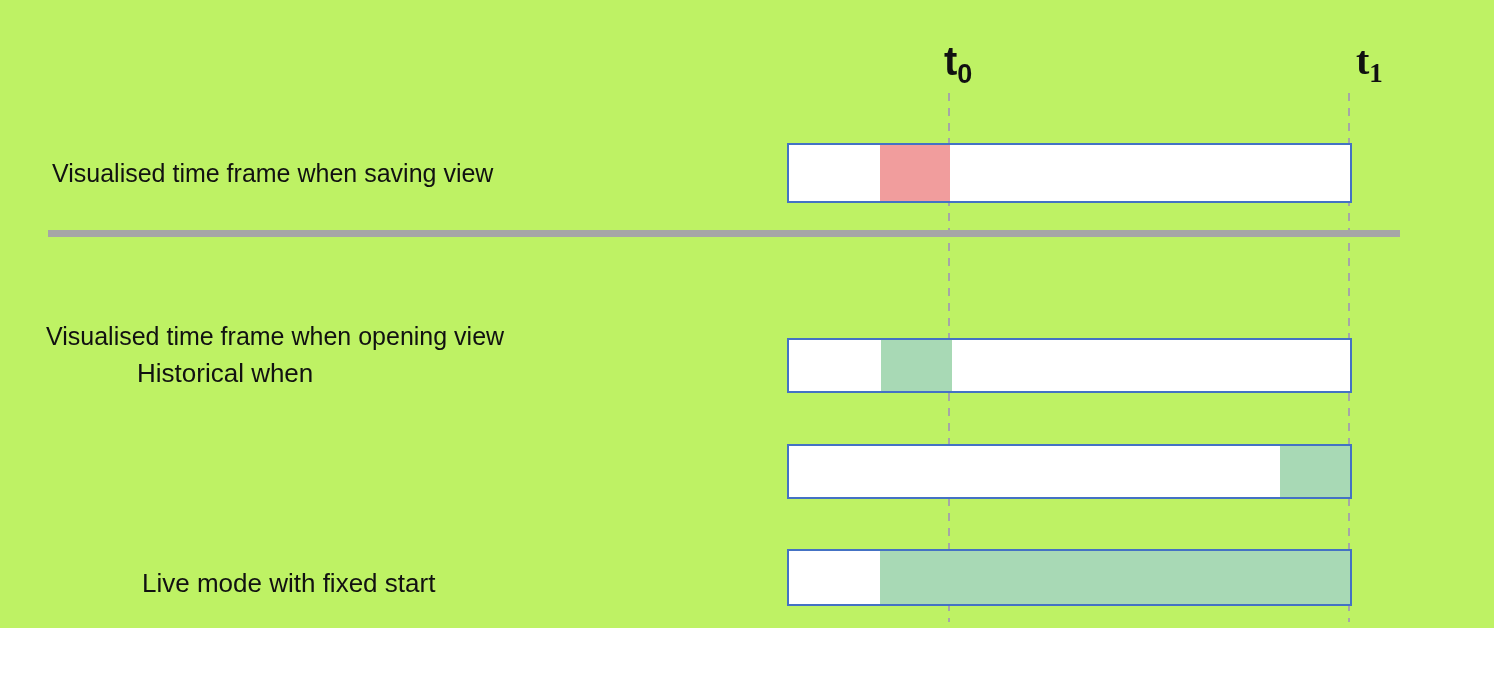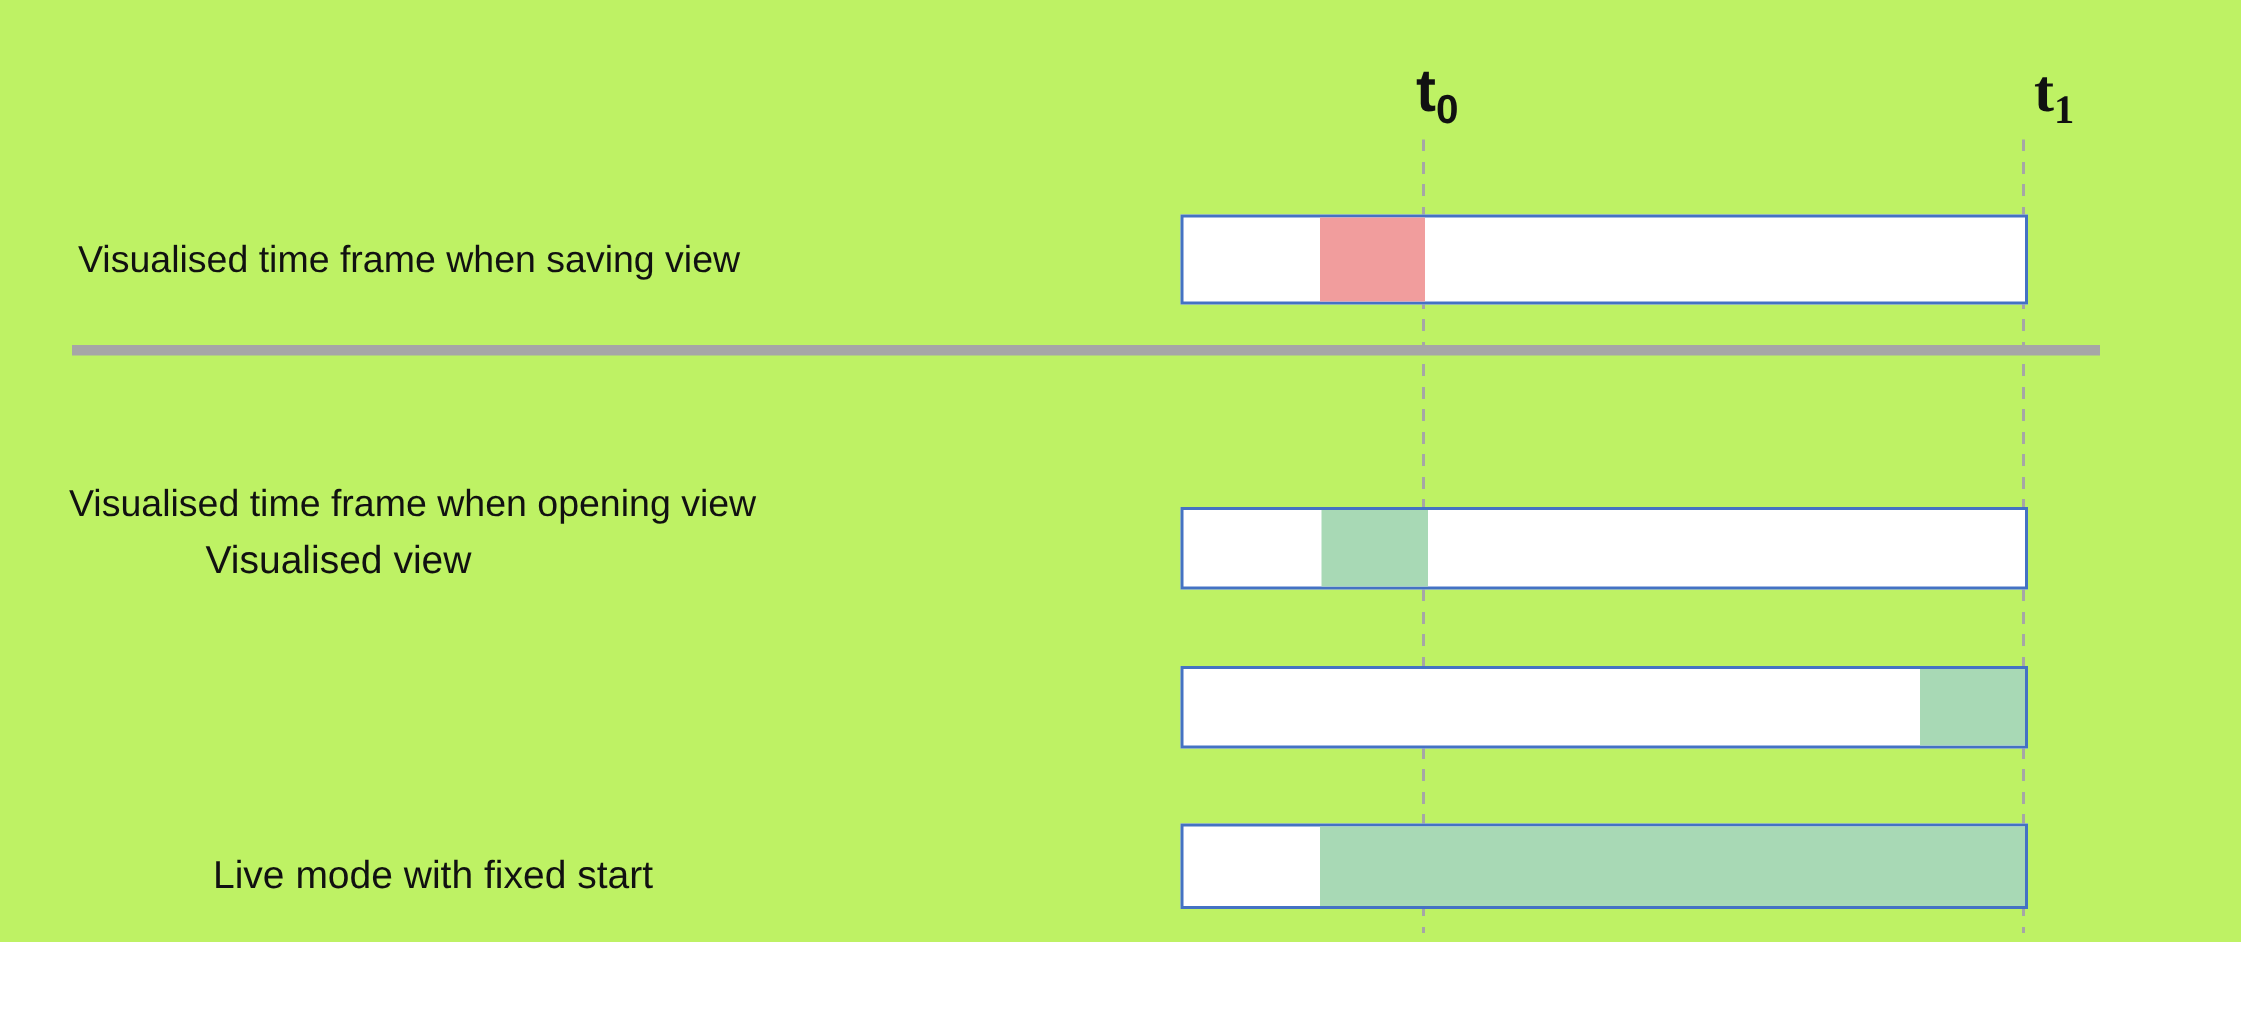--- a/index.html
+++ b/index.html
@@ -116,21 +116,21 @@
 
   <div class="heading heading-saving">Visualised time frame when saving view</div>
   <div class="bar bar-saving">
     <div class="segment" style="left: 16.2%; width: 12.5%; background: rgb(241, 157, 157);"></div>
   </div>
 
   <div class="divider"></div>
 
   <div class="heading heading-opening">Visualised time frame when opening view</div>
 
-  <div class="row-label label-historical">Visualised view</div>
+  <div class="row-label label-historical">Historical when</div>
   <div class="bar bar-historical">
     <div class="segment" style="left: 16.4%; width: 12.7%; background: rgb(168, 217, 181);"></div>
   </div>
 
   <div class="bar bar-live-span">
     <div class="segment" style="left: 87.5%; width: 12.5%; background: rgb(168, 217, 181);"></div>
   </div>
 
   <div class="row-label label-live-start">Live mode with fixed start</div>
   <div class="bar bar-live-start">

